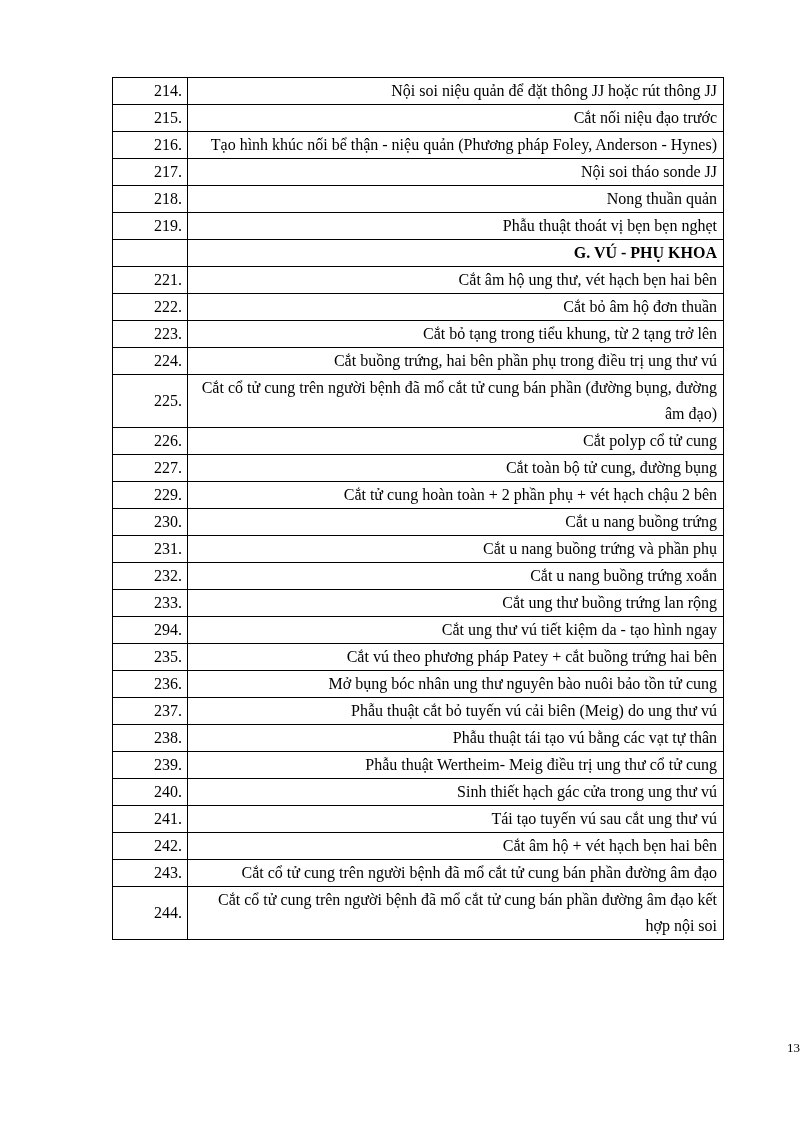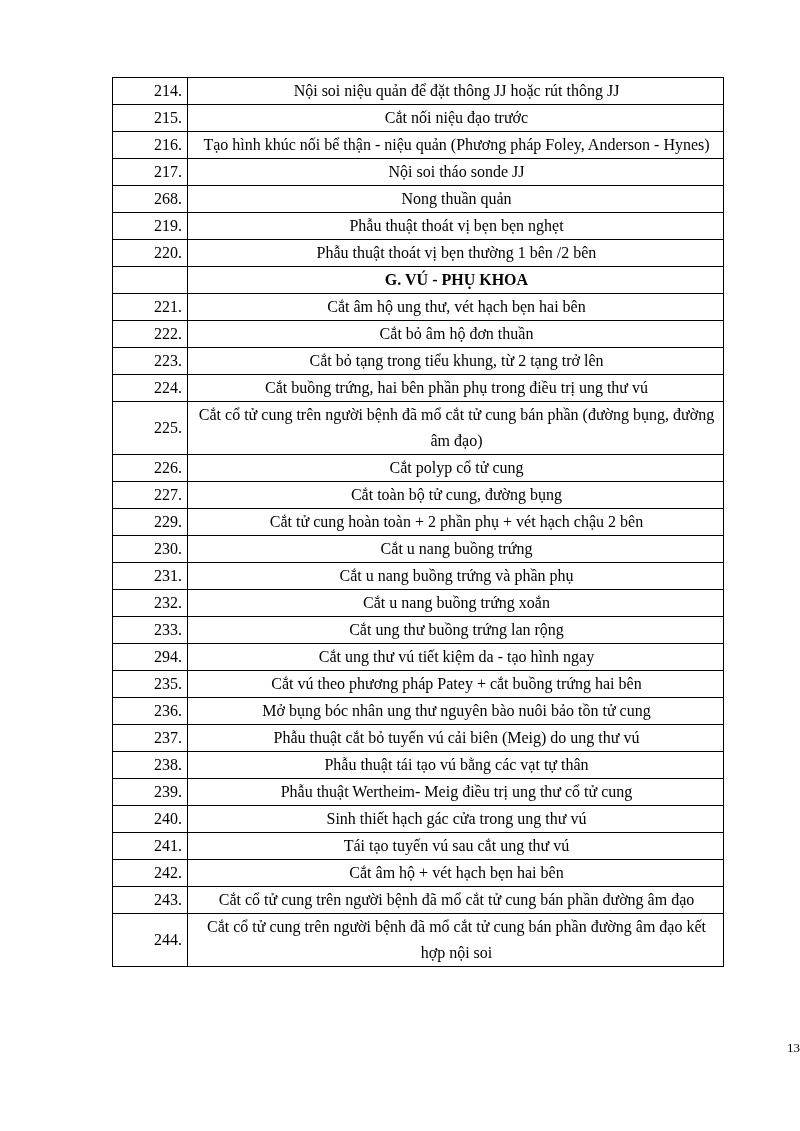--- a/index.html
+++ b/index.html
@@ -31,21 +31,21 @@
     vertical-align: middle;
     word-wrap: break-word;
   }
   td.num-cell {
     width: 67px;
     text-align: right;
     padding: 0 5px 0 2px;
   }
   td.text-cell {
     padding: 0 6px 0 8px;
-    text-align: center;
+    text-align: right;
   }
   tr.section-row td.text-cell {
     font-weight: bold;
   }
   .page-number {
     position: absolute;
     top: 1040px;
     left: 0;
     width: 800px;
     text-align: right;
@@ -69,30 +69,26 @@
         </tr>
         <tr>
           <td class="num-cell">216.</td>
           <td class="text-cell">Tạo hình khúc nối bể thận - niệu quản (Phương pháp Foley, Anderson - Hynes)</td>
         </tr>
         <tr>
           <td class="num-cell">217.</td>
           <td class="text-cell">Nội soi tháo sonde JJ</td>
         </tr>
         <tr>
-          <td class="num-cell">268.</td>
+          <td class="num-cell">218.</td>
           <td class="text-cell">Nong thuần quản</td>
         </tr>
         <tr>
           <td class="num-cell">219.</td>
           <td class="text-cell">Phẫu thuật thoát vị bẹn bẹn nghẹt</td>
-        </tr>
-        <tr>
-          <td class="num-cell">220.</td>
-          <td class="text-cell">Phẫu thuật thoát vị bẹn thường 1 bên /2 bên</td>
         </tr>
         <tr class="section-row">
           <td class="num-cell"></td>
           <td class="text-cell">G. VÚ - PHỤ KHOA</td>
         </tr>
         <tr>
           <td class="num-cell">221.</td>
           <td class="text-cell">Cắt âm hộ ung thư, vét hạch bẹn hai bên</td>
         </tr>
         <tr>

